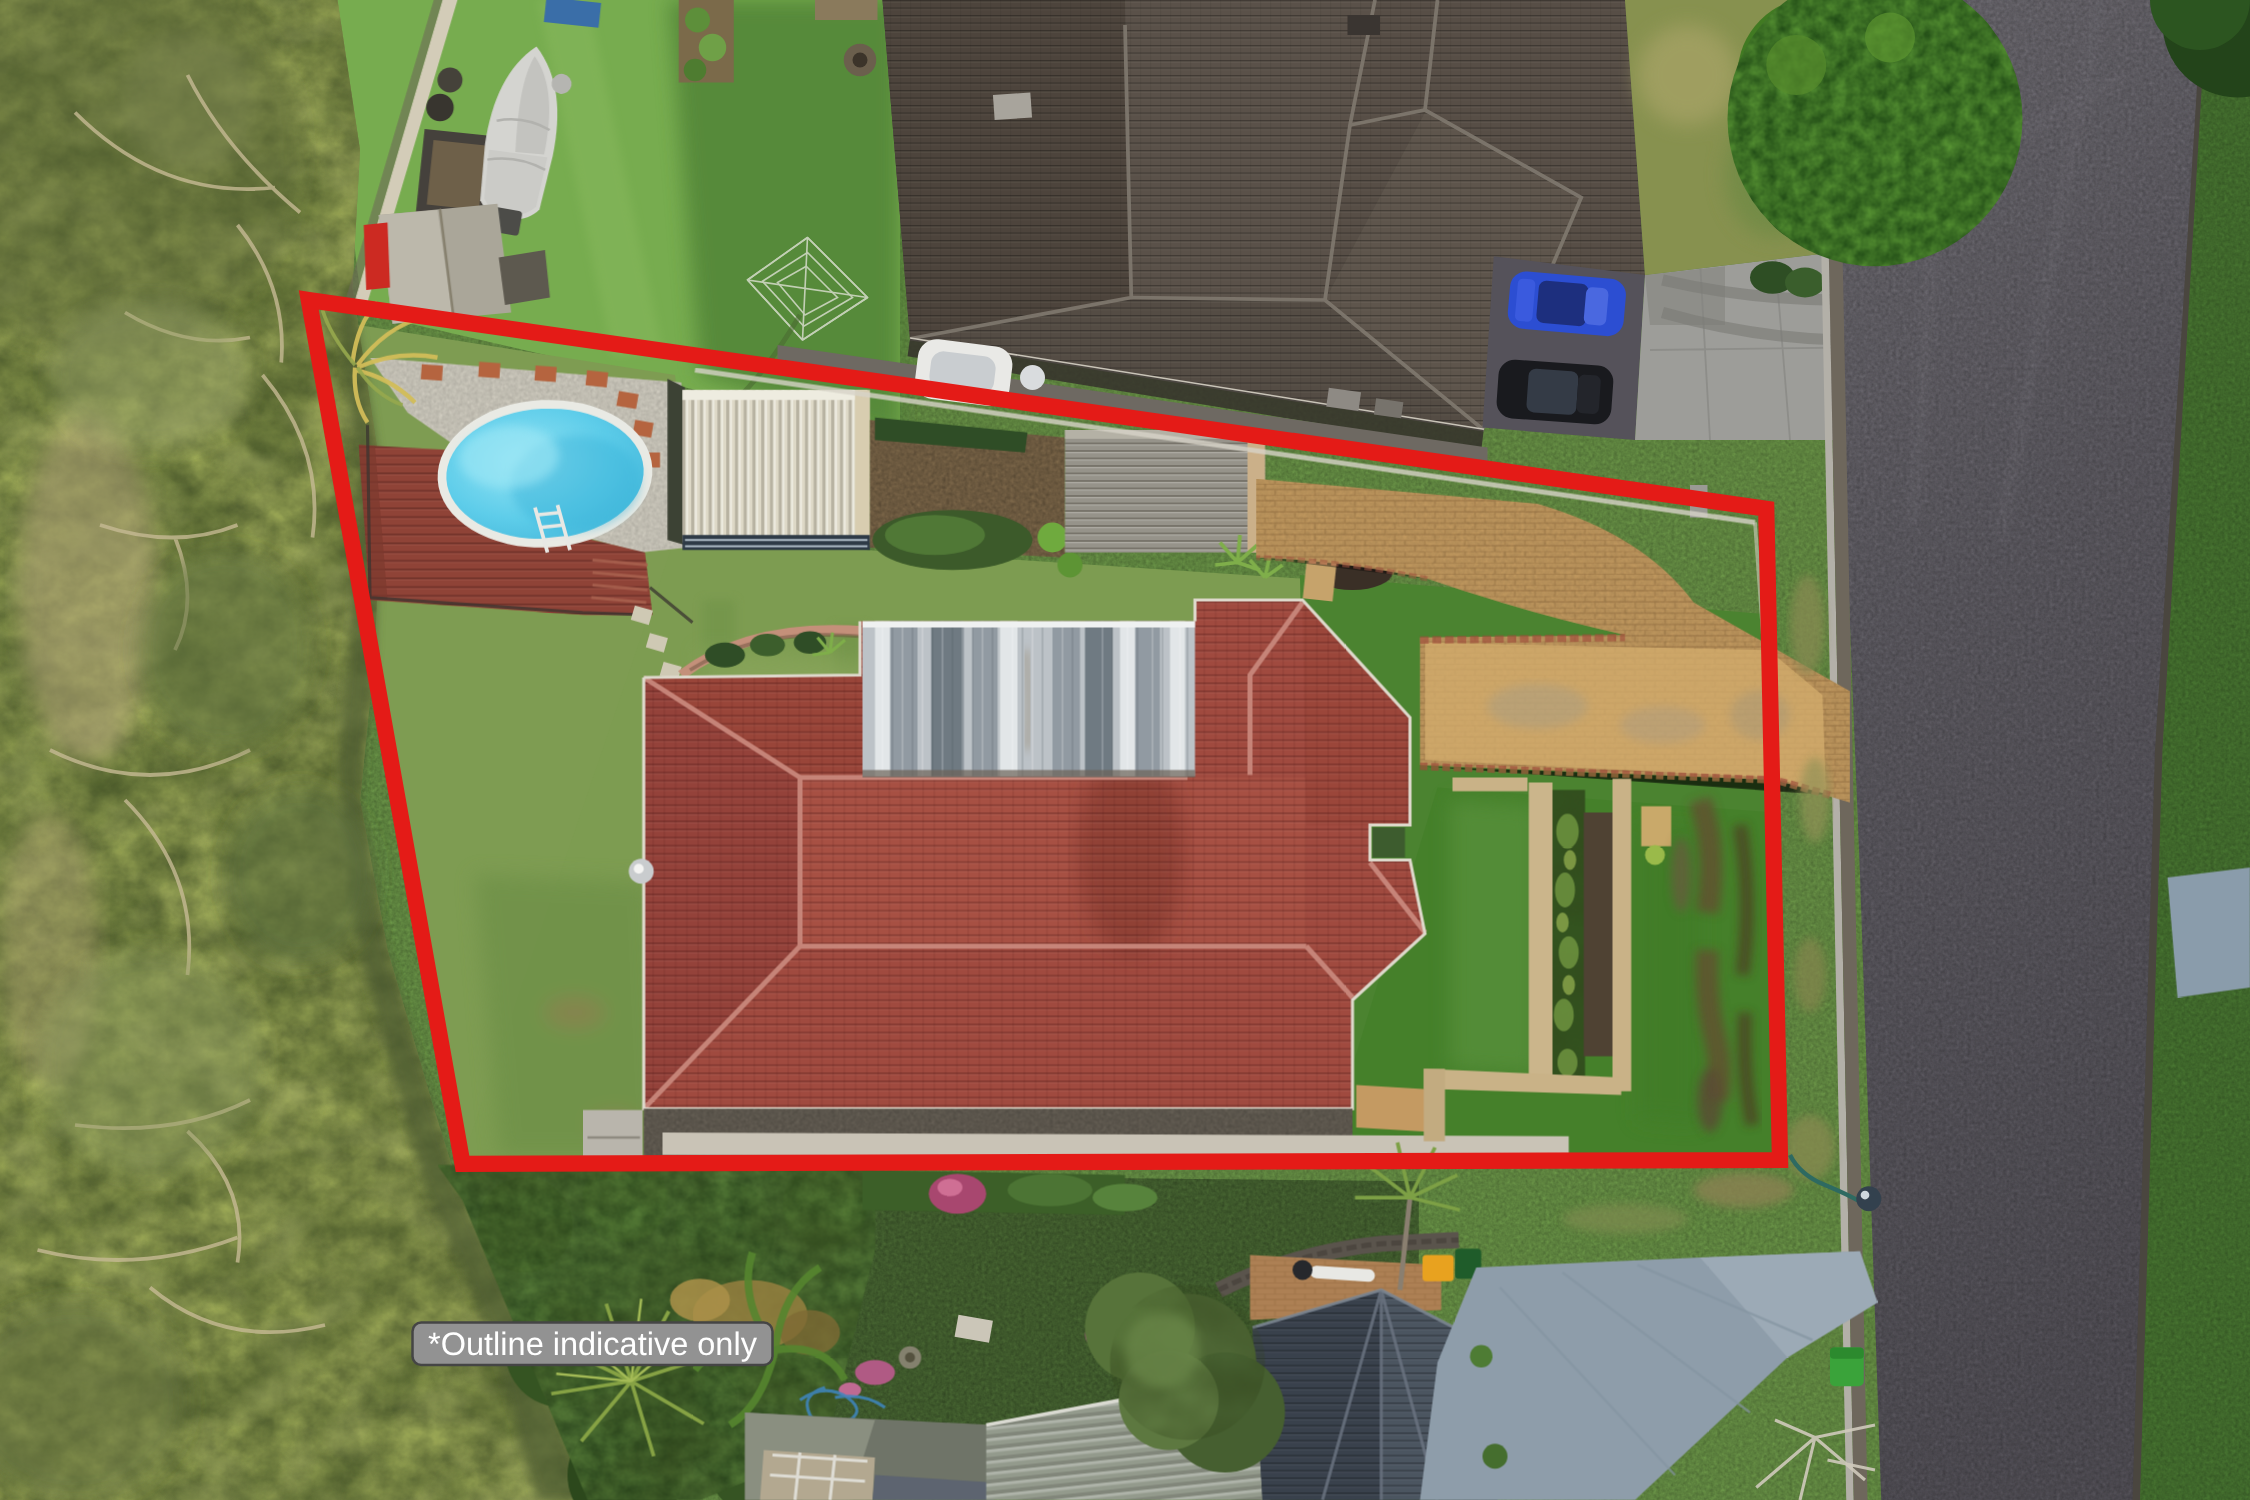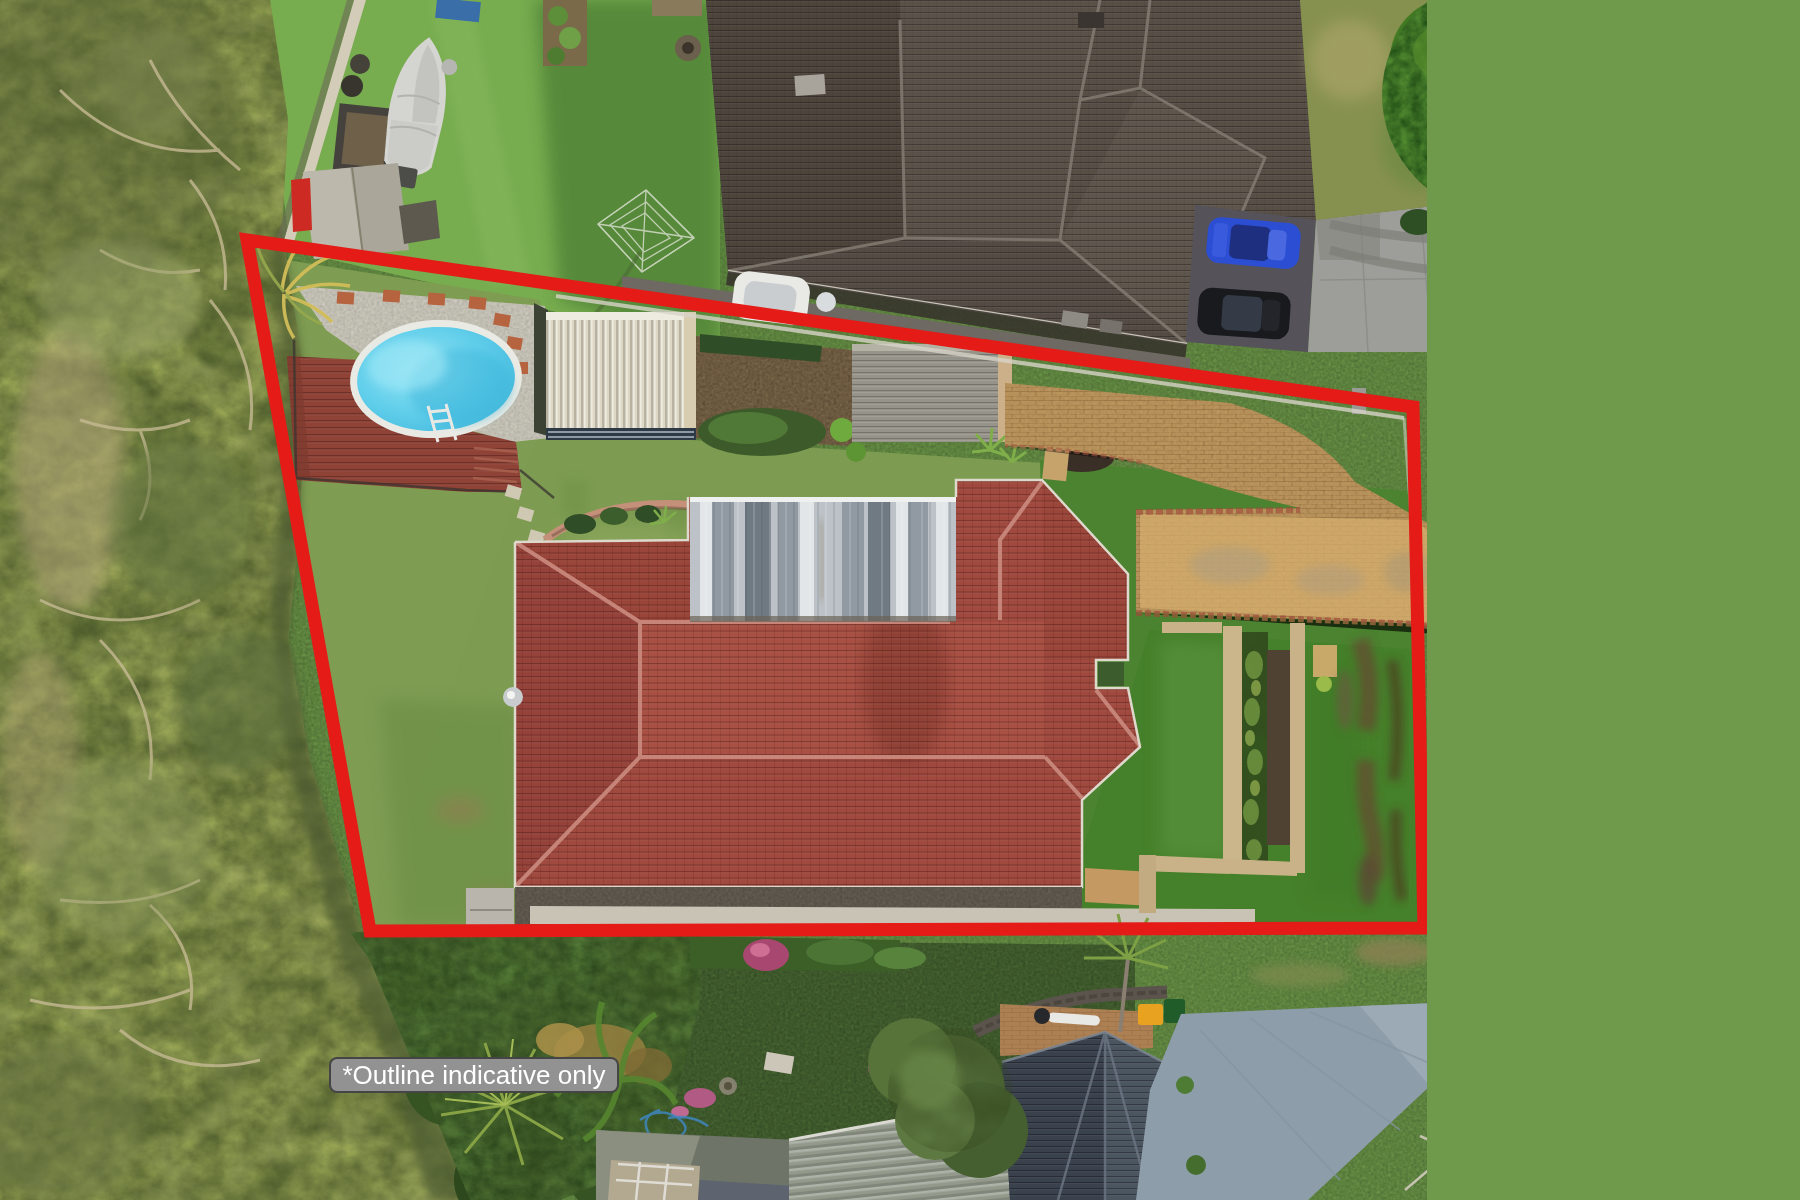--- a/index.html
+++ b/index.html
@@ -1,16 +1,16 @@
 <!DOCTYPE html>
 <html><head>
 <meta charset="utf-8">
 <style>
 html,body{margin:0;padding:0;background:#6f9a4b;font-family:"Liberation Sans",sans-serif;}
-#stage{position:relative;width:1427px;height:1200px;overflow:hidden;}
+#stage{position:relative;width:1800px;height:1200px;overflow:hidden;}
 </style>
 </head>
 <body>
 <div id="stage">
 <svg width="1800" height="1200" viewBox="0 0 1800 1200" xmlns="http://www.w3.org/2000/svg">
 <defs>
 <filter id="lawntex" color-interpolation-filters="sRGB" x="-5%" y="-5%" width="110%" height="110%">
   <feTurbulence type="fractalNoise" baseFrequency="0.35" numOctaves="2" seed="7" result="n"></feTurbulence>
   <feColorMatrix in="n" type="matrix" values="0 0 0 0 0  0 0 0 0 0  0 0 0 0 0  0.45 0.45 0 0 0" result="a"></feColorMatrix>
   <feComposite in="a" in2="SourceGraphic" operator="in"></feComposite>

